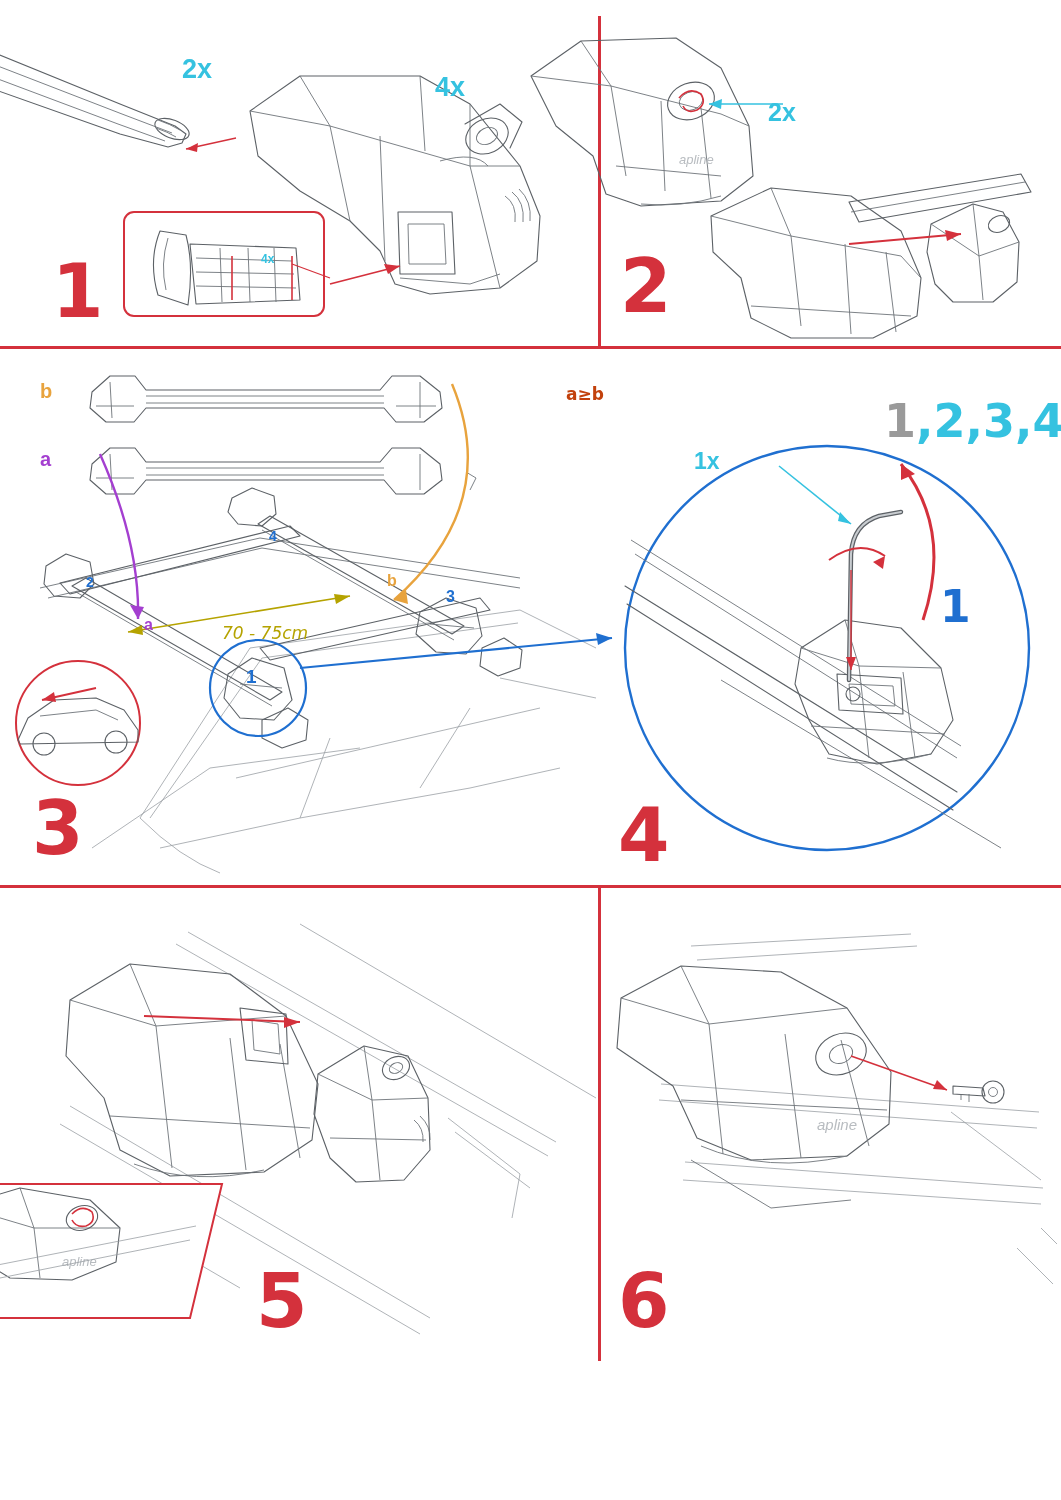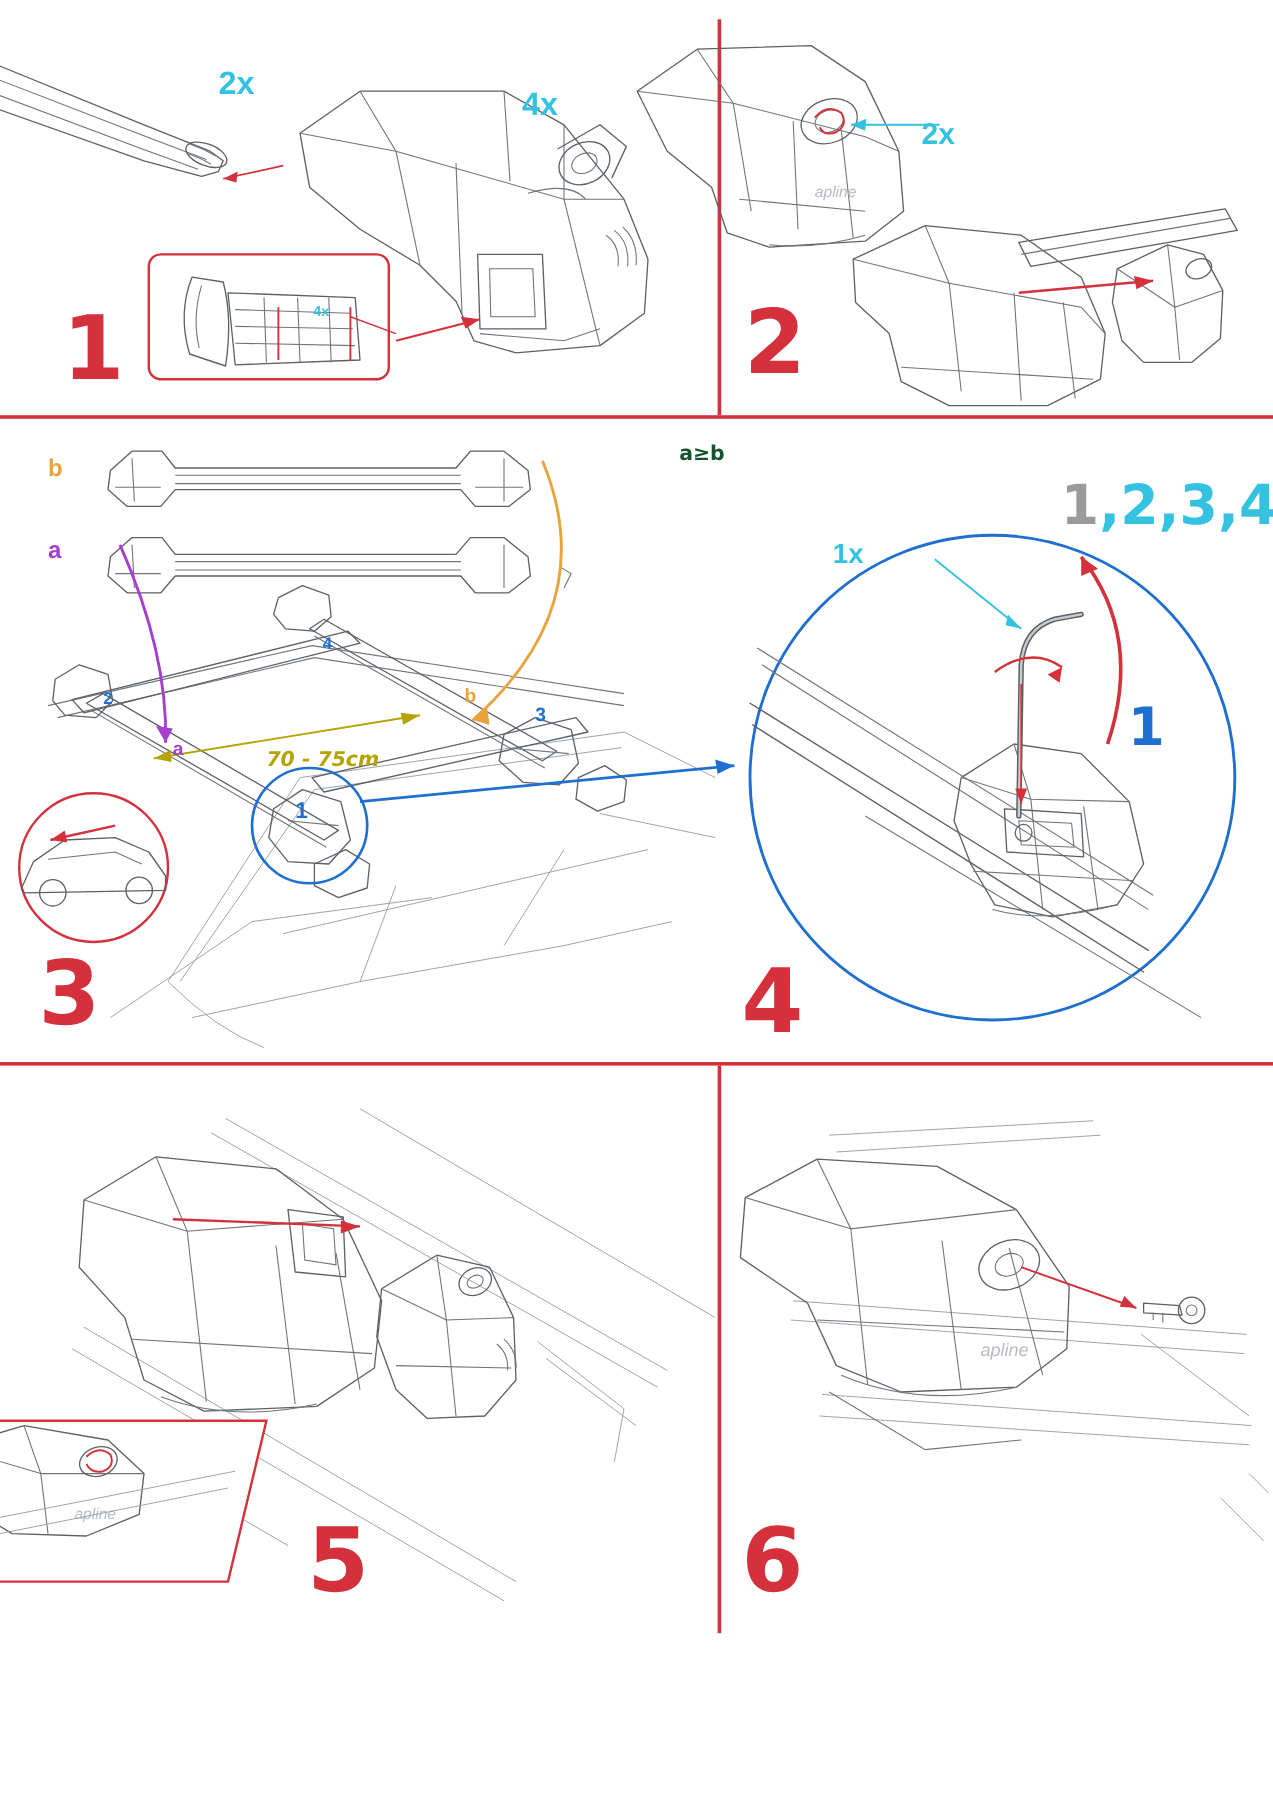--- a/index.html
+++ b/index.html
@@ -30,21 +30,21 @@
   .lnlight{fill:none;stroke:#9aa0a5;stroke-width:0.8;}
 
   
   .footer{position:absolute;left:0;top:1345px;width:1061px;height:155px;}
 
   .bignum1234{position:absolute;font-family:"DejaVu Sans",sans-serif;font-weight:700;font-size:46px;letter-spacing:0px;}
   .bignum1234 .g{color:#9a9a9a;}
   .bignum1234 .c{color:#35c2e0;}
 
   .one-blue{position:absolute;font-family:"DejaVu Sans",sans-serif;font-weight:700;font-size:44px;color:#1f6fd0;}
-  .dim{position:absolute;font-style:italic;font-weight:700;color:#b5a300;font-size:17px;font-family:"DejaVu Sans",sans-serif;}
+  .dim{position:absolute;font-style:italic;font-weight:400;color:#b5a300;font-size:17px;font-family:"DejaVu Sans",sans-serif;}
   .ab{position:absolute;font-weight:700;font-size:17px;font-family:"DejaVu Sans",sans-serif;}
 </style>
 </head>
 <body>
 
 <div class="page">
 
   <div class="hrule" style="top:330px;"></div>
   <div class="hrule" style="top:869px;"></div>
   <div class="vrule" style="left:598px;top:0px;height:330px;"></div>
@@ -238,21 +238,21 @@
   </svg>
   <div class="lbl orange" style="left:40px;top:364px;font-size:20px;">b</div>
   <div class="lbl purple" style="left:40px;top:432px;font-size:20px;">a</div>
   <div class="lbl purple" style="left:144px;top:600px;font-size:16px;">a</div>
   <div class="lbl orange" style="left:387px;top:556px;font-size:16px;">b</div>
   <div class="lbl blue" style="left:246px;top:650px;font-size:19px;">1</div>
   <div class="lbl blue" style="left:86px;top:558px;font-size:14px;">2</div>
   <div class="lbl blue" style="left:446px;top:572px;font-size:16px;">3</div>
   <div class="lbl blue" style="left:269px;top:512px;font-size:14px;">4</div>
   <div class="dim" style="left:222px;top:607px;">70 - 75cm</div>
-  <div class="ab" style="left:566px;top:352px;color:#14532d;">a≥b</div>
+  <div class="ab" style="left:566px;top:368px;color:#c2410c;">a≥b</div>
   <div class="stepnum" style="left:32px;top:775px;">3</div>
 
   <svg width="460" height="540" viewBox="0 0 460 540" style="left:601px;top:332px;">
     <circle cx="226" cy="300" r="202" stroke="#1f6fd0" stroke-width="2.4" fill="none"></circle>
 
     <g>
       <path class="ln2" d="M30 192 L360 398"></path>
       <path class="ln2" d="M34 206 L356 410"></path>
       <path class="ln" d="M40 226 L120 278 L136 352 L108 394 L60 400 L30 372 L26 300 Z" opacity="0"></path>
       <path class="ln" d="M24 238 L356 444"></path>

